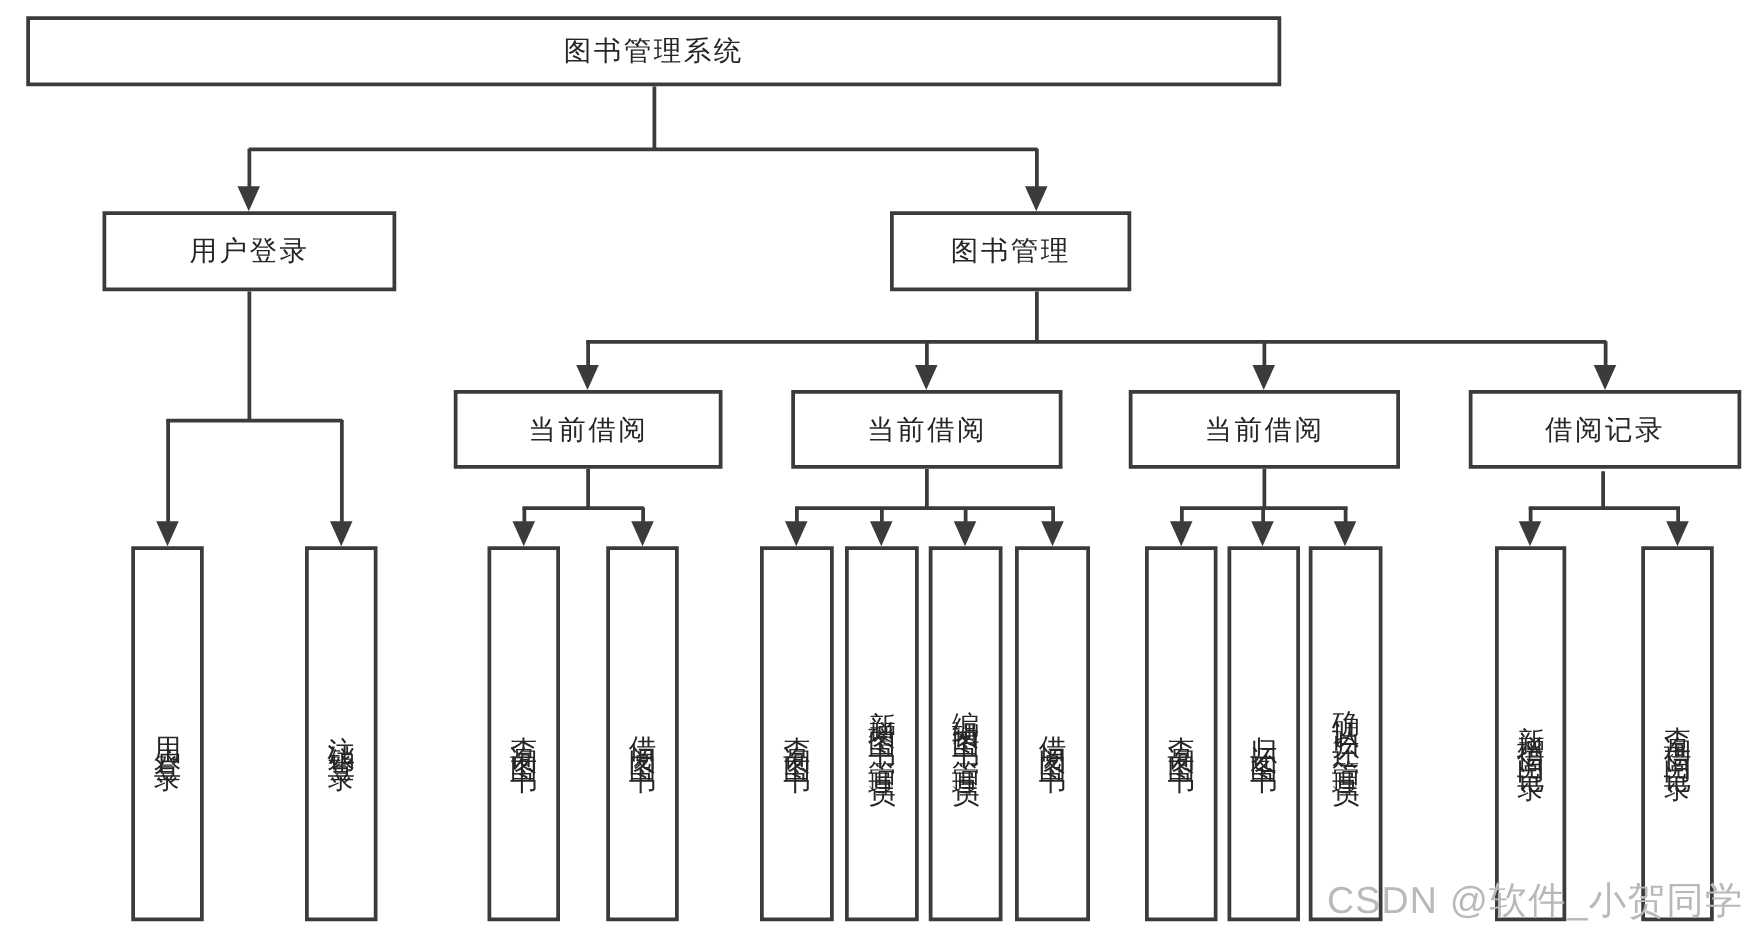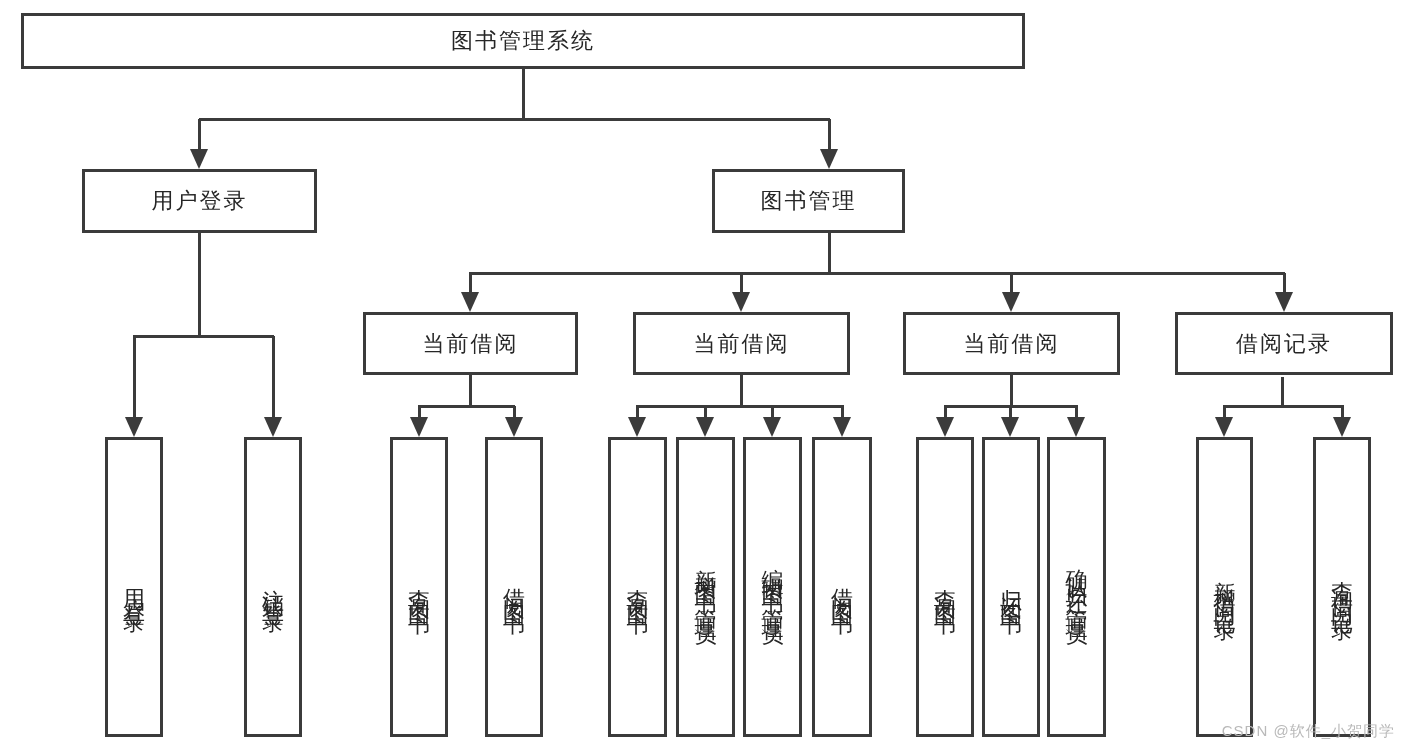--- a/index.html
+++ b/index.html
@@ -19,21 +19,21 @@
   }
   .h { position:absolute; height:3px; background:#3b3b3b; }
   .v { position:absolute; width:3px; background:#3b3b3b; }
   .a {
     position:absolute; width:0; height:0;
     border-left:9px solid transparent; border-right:9px solid transparent;
     border-top:20px solid #3b3b3b;
   }
   .watermark {
     position:absolute; right:10px; bottom:6px;
-    font-size:15px; color:#b9b9b9; letter-spacing:1px; white-space:nowrap;margin-left:33px;
+    font-size:30px; color:#b9b9b9; letter-spacing:1px; white-space:nowrap;margin-left:33px;
   }
   i { display:block; }
 </style>
 </head>
 <body>
 
 <div class="canvas">
 
   <i class="v" style="left:522px;top:69px;height:51px"></i>
   <i class="h" style="left:199px;top:118px;width:631px"></i>

